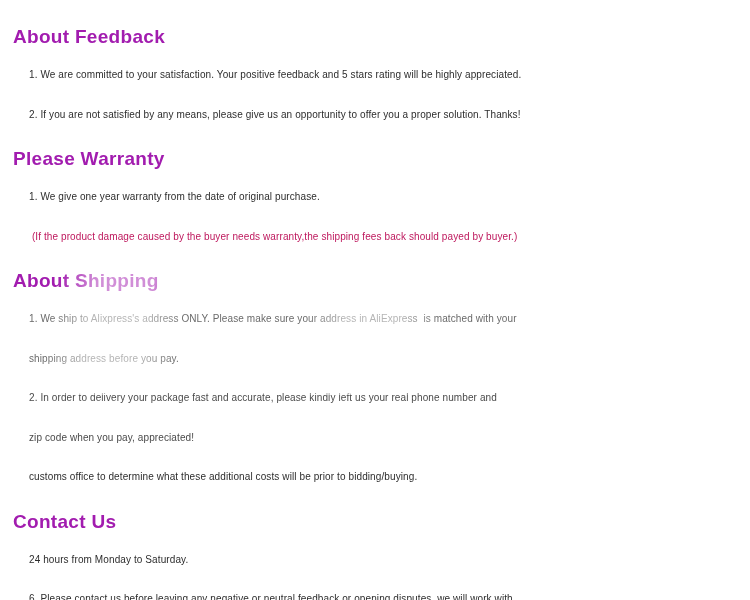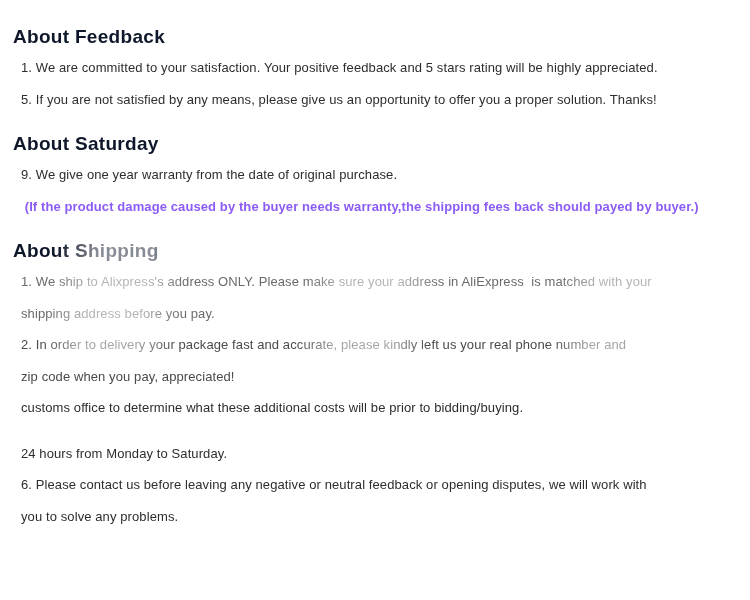--- a/index.html
+++ b/index.html
@@ -21,31 +21,31 @@
   .policy-section {
     margin: 0 0 22px 0;
     position: relative;
   }
   .heading {
     margin: 0 0 9px 0;
     font-size: 19px;
     line-height: 21px;
     font-weight: bold;
     letter-spacing: 0.3px;
-    color: #0f172a;
+    color: #a21caf;
   }
   .line {
-    margin: 8px;
-    font-size: 13px;
+    margin: 16px;
+    font-size: 10px;
     line-height: 23.5px;
     letter-spacing: 0.1px;
     color: #2d2d2d;
     white-space: pre;
   }
-  .line.muted   { color: #8b5cf6; font-weight: bold; }
+  .line.muted   { color: #be185d; }
   .line.washed  { color: #6a6a6a; }
   .line.washed2 { color: #4a4a4a; }
   
   .wm {
     position: absolute;
     top: -3px; left: 0; right: 0;
     height: 128px;
     pointer-events: none;
     background: repeating-linear-gradient(
       100deg,
@@ -59,38 +59,39 @@
   }
 </style>
 </head>
 <body>
 
 <main class="page">
 
   <section class="policy-section">
     <h2 class="heading">About Feedback</h2>
     <p class="line">1. We are committed to your satisfaction. Your positive feedback and 5 stars rating will be highly appreciated.</p>
-    <p class="line">5. If you are not satisfied by any means, please give us an opportunity to offer you a proper solution. Thanks!</p>
+    <p class="line">2. If you are not satisfied by any means, please give us an opportunity to offer you a proper solution. Thanks!</p>
   </section>
 
   <section class="policy-section">
-    <h2 class="heading">About Saturday</h2>
-    <p class="line">9. We give one year warranty from the date of original purchase.</p>
+    <h2 class="heading">Please Warranty</h2>
+    <p class="line">1. We give one year warranty from the date of original purchase.</p>
     <p class="line muted"> (If the product damage caused by the buyer needs warranty,the shipping fees back should payed by buyer.)</p>
   </section>
 
   <section class="policy-section">
     <h2 class="heading">About Shipping</h2>
     <p class="line washed">1. We ship to Alixpress's address ONLY. Please make sure your address in AliExpress  is matched with your</p>
     <p class="line washed">shipping address before you pay.</p>
     <p class="line washed2">2. In order to delivery your package fast and accurate, please kindly left us your real phone number and</p>
     <p class="line washed2">zip code when you pay, appreciated!</p>
     <p class="line">customs office to determine what these additional costs will be prior to bidding/buying.</p>
     <div class="wm"></div>
   </section>
 
   <section class="policy-section">
+    <h2 class="heading">Contact Us</h2>
     <p class="line">24 hours from Monday to Saturday.</p>
     <p class="line">6. Please contact us before leaving any negative or neutral feedback or opening disputes, we will work with</p>
     <p class="line">you to solve any problems.</p>
   </section>
 
 </main>
 
 </body></html>

